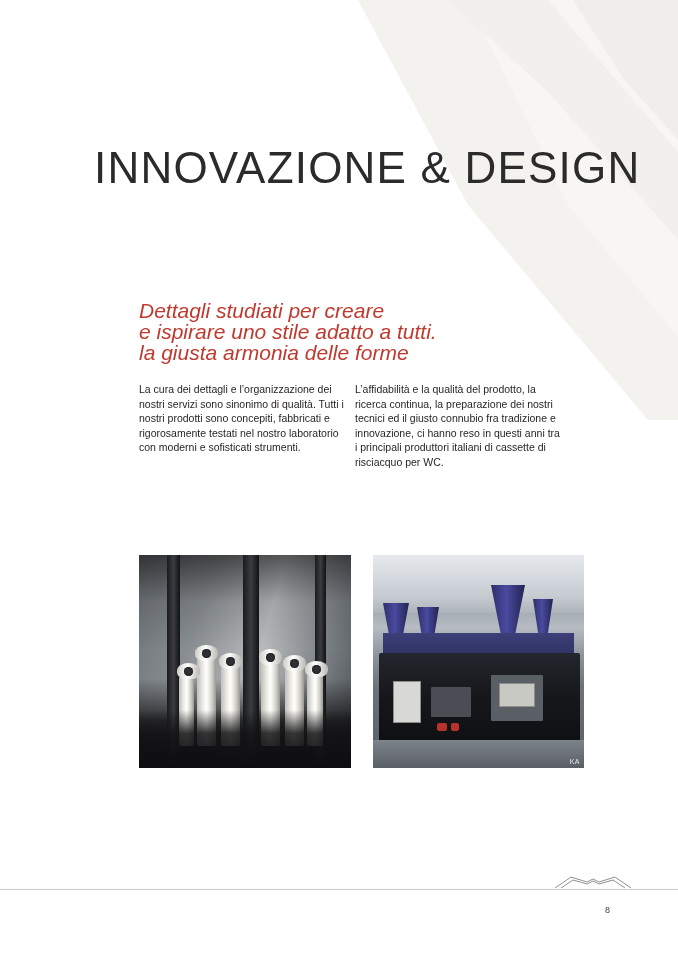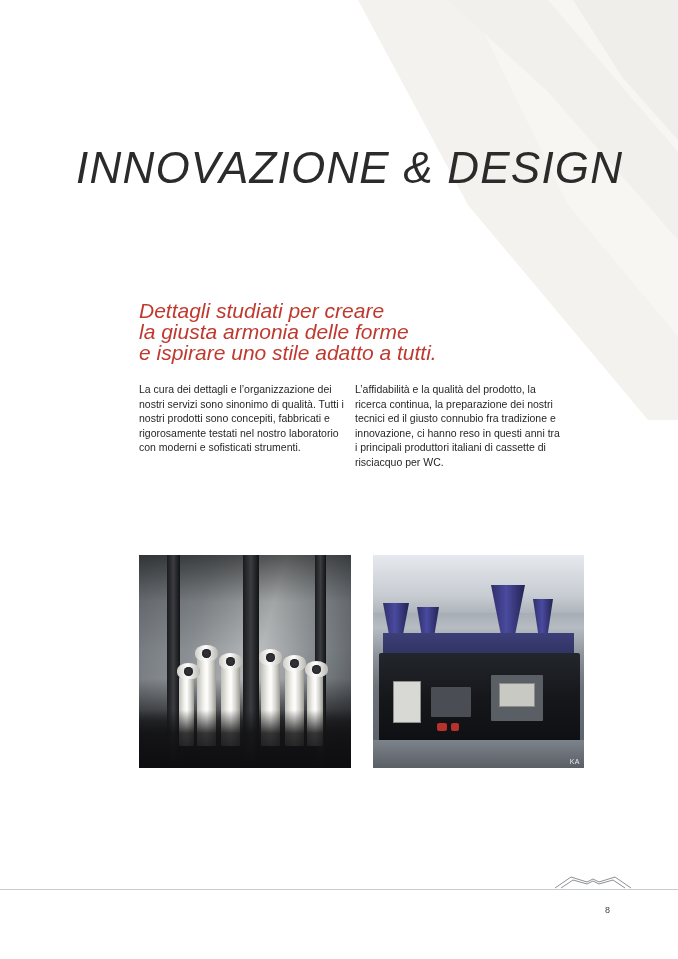--- a/index.html
+++ b/index.html
@@ -25,29 +25,28 @@
     right: 0;
     width: 360px;
     height: 420px;
     overflow: hidden;
     pointer-events: none;
   }
 
   
   .page-title {
     position: absolute;
-    left: 76px;
+    left: 94px;
     top: 143px;
     font-size: 44px;
     font-weight: 300;
     letter-spacing: 1.2px;
     color: #2b2b2b;
     font-family: "Liberation Sans", sans-serif;
     white-space: nowrap;
-    font-style: italic;
   }
 
   
   .lead {
     position: absolute;
     left: 139px;
     top: 300px;
     width: 330px;
     color: #c0392f;
     font-size: 21px;
@@ -226,22 +225,22 @@
       <polygon points="150,0 280,0 460,205 460,420 430,420 250,205 150,0" fill="#f7f6f3"></polygon>
       <polygon points="255,0 360,0 360,140 305,78 255,0" fill="#f0eeea"></polygon>
       <polygon points="130,0 230,0 360,152 360,240 230,92 130,0" fill="#f2f0ec"></polygon>
     </svg>
   </div>
 
   <div class="page-title">INNOVAZIONE &amp; DESIGN</div>
 
   <div class="lead">
     <span class="lead-line">Dettagli studiati per creare</span>
+    <span class="lead-line">e ispirare uno stile adatto a tutti.</span>
     <span class="lead-line">la giusta armonia delle forme</span>
-    <span class="lead-line">e ispirare uno stile adatto a tutti.</span>
   </div>
 
   <div class="cols">
     <div class="col">La cura dei dettagli e l’organizzazione dei nostri servizi sono sinonimo di qualità. Tutti i nostri prodotti sono concepiti, fabbricati e rigorosamente testati nel nostro laboratorio con moderni e sofisticati strumenti.</div>
     <div class="col">L’affidabilità e la qualità del prodotto, la ricerca continua, la preparazione dei nostri tecnici ed il giusto connubio fra tradizione e innovazione, ci hanno reso in questi anni tra i principali produttori italiani di cassette di risciacquo per WC.</div>
   </div>
 
   <div class="photos">
 
     <div class="photo photo-left">

